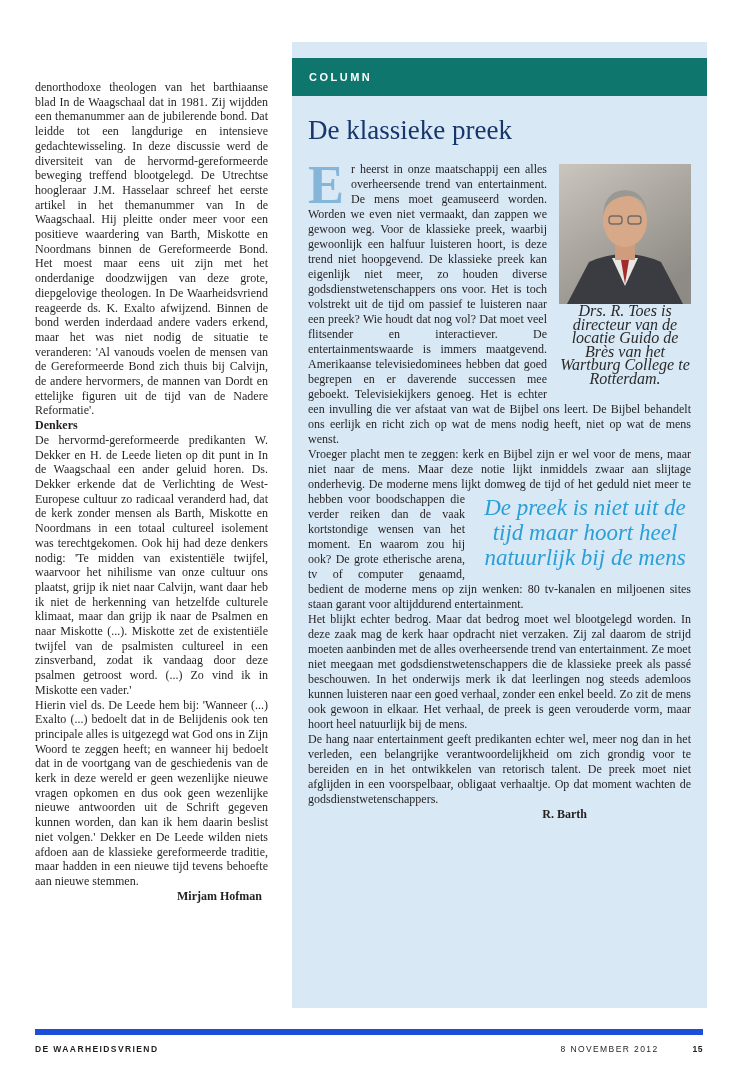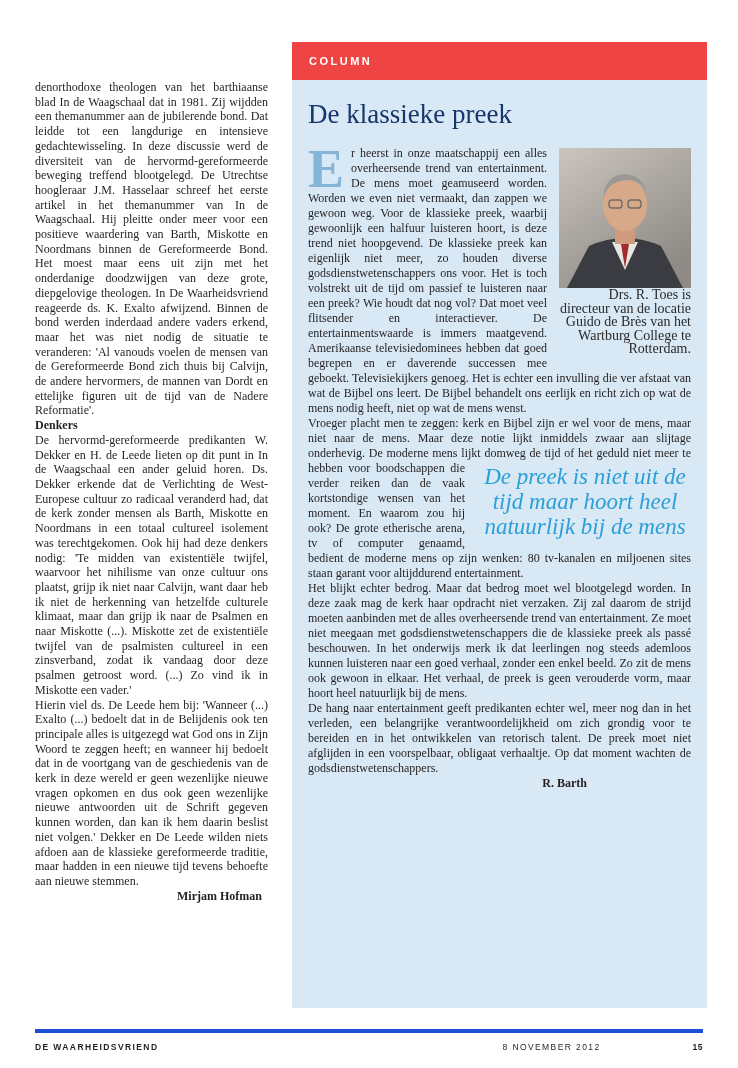--- a/index.html
+++ b/index.html
@@ -10,43 +10,43 @@
 
   
   .left-col { position:absolute; left:35px; top:80px; width:233px; font-size:12px; line-height:14.7px; text-align:justify; }
   .left-col p { margin:0; }
   .heading { font-size:12px; font-weight:bold; margin-top:14px; text-align:left; }
   .gap { margin-top:14px; }
   .author-left { font-weight:bold; text-align:right; margin-top:14px; padding-right:6px; }
 
   
   .column-box { position:absolute; left:292px; top:42px; width:415px; height:966px; background:#d8e8f4; }
-  .kicker-band { background:#ef4444; height:38px; display:flex; align-items:center; padding:0 17px; }
+  .kicker-band { background:#0f766e; height:38px; display:flex; align-items:center; padding:0 17px;margin-top:16px; }
   .kicker { color:#ffffff; font-family:"Liberation Sans", sans-serif; font-size:11px; font-weight:bold; letter-spacing:2.5px; }
   .column-inner { padding:14px 16px 0 16px; }
   .column-title { color:#17366b; font-size:27px; line-height:32px; font-weight:normal; margin:4px 0 16px 0; font-family:"Liberation Serif", serif; }
 
   .col-body { font-size:12px; line-height:15px; text-align:justify; }
   .col-body p { margin:0; }
 
   .dropcap { float:left; color:#85b5d8; font-size:54px; line-height:42px; font-weight:bold; padding:2px 7px 0 0; }
 
   .photo-block { float:right; width:132px; margin:2px 0 8px 12px; }
   .photo { width:132px; height:140px; display:block; }
-  .photo-caption { font-size:14px; line-height:13.5px; margin-top:7px; text-align:right; color:#2a2a2a; }
+  .photo-caption { font-style:italic; font-size:16px; line-height:13.5px; margin-top:7px; text-align:center; color:#2a2a2a; }
 
   .pullquote { float:right; width:212px; color:#2a9fd8; font-size:23px; line-height:25px; font-style:italic; text-align:center; margin:3px 0 8px 14px; }
 
   .author-right { font-weight:bold; text-align:right; padding-right:104px; margin-top:14px; }
 
   
-  .footer { position:absolute; left:35px; width:668px; top:1029px; border-top:4px solid #1d4ed8; padding-top:9px; display:flex; align-items:baseline; font-family:"Liberation Sans", sans-serif; font-size:8.5px; letter-spacing:1.4px; color:#231f20; }
+  .footer { position:absolute; left:35px; width:668px; top:1029px; border-top:6px solid #1d4ed8; padding-top:9px; display:flex; align-items:baseline; font-family:"Liberation Sans", sans-serif; font-size:8.5px; letter-spacing:1.4px; color:#231f20; }
   .footer .journal { font-weight:bold; }
   .footer .spacer { flex:1; }
-  .footer .date { margin-right:92px; }
+  .footer .date { margin-right:34px; }
   .footer .pagenum { letter-spacing:0.5px; font-weight:bold; }
 </style>
 </head>
 <body>
 
 <div class="page">
 
   <div class="left-col">
     <p>denorthodoxe theologen van het barthiaanse blad In de Waagschaal dat in 1981. Zij wijdden een themanummer aan de jubilerende bond. Dat leidde tot een langdurige en intensieve gedachtewisseling. In deze discussie werd de diversiteit van de hervormd-gereformeerde beweging treffend blootgelegd. De Utrechtse hoogleraar J.M. Hasselaar schreef het eerste artikel in het themanummer van In de Waagschaal. Hij pleitte onder meer voor een positieve waardering van Barth, Miskotte en Noordmans binnen de Gereformeerde Bond. Het moest maar eens uit zijn met het onderdanige doodzwijgen van deze grote, diepgelovige theologen. In De Waarheidsvriend reageerde ds. K. Exalto afwijzend. Binnen de bond werden inderdaad andere vaders erkend, maar het was niet nodig de situatie te veranderen: 'Al vanouds voelen de mensen van de Gereformeerde Bond zich thuis bij Calvijn, de andere hervormers, de mannen van Dordt en ettelijke figuren uit de tijd van de Nadere Reformatie'.</p>
     <p class="heading">Denkers</p>

